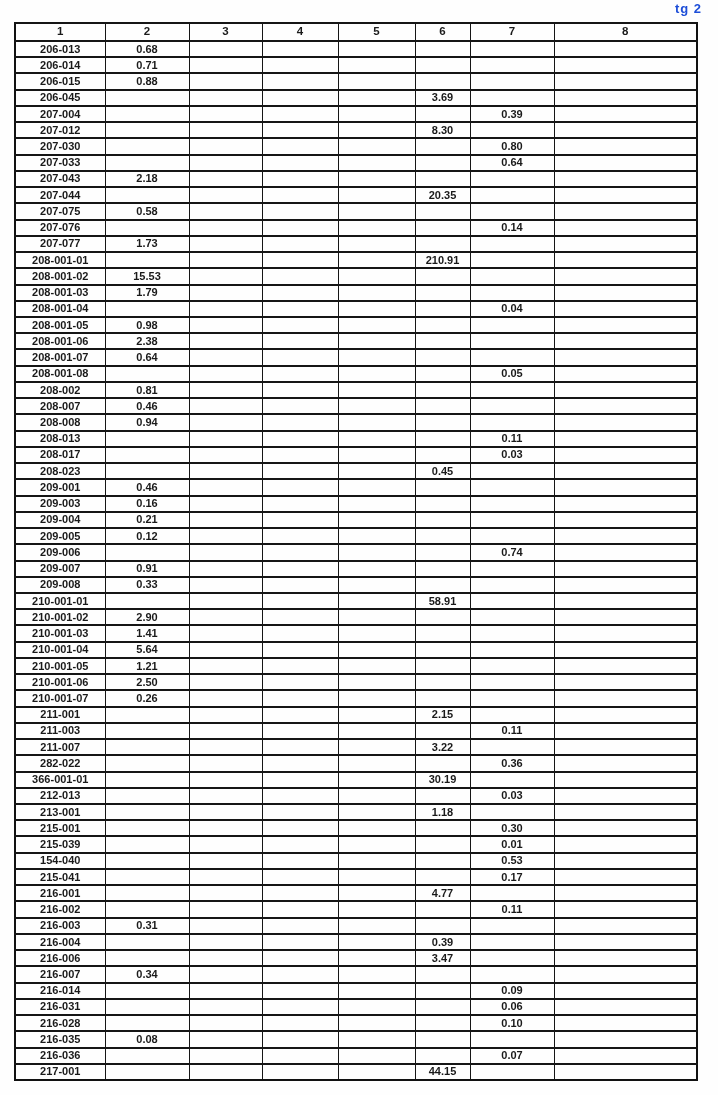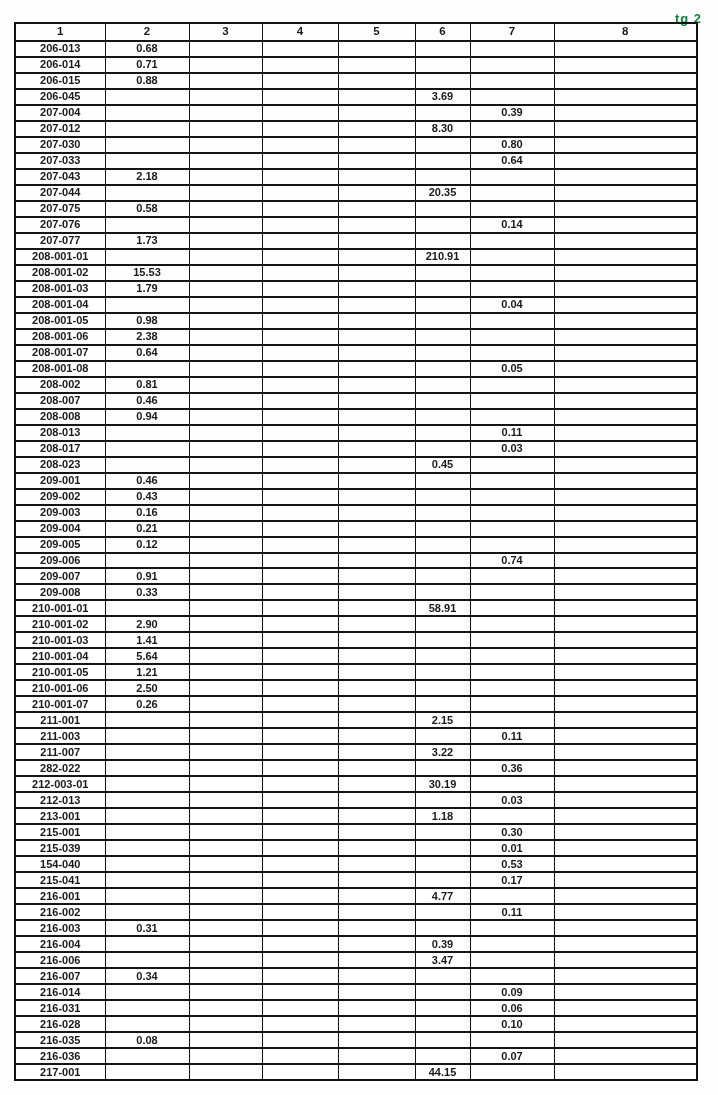--- a/index.html
+++ b/index.html
@@ -10,25 +10,25 @@
     color: #141414;
     overflow: hidden;
   }
   .page {
     position: relative;
     width: 718px; height: 1095px;
     background: #fefefe;
   }
   .corner-label {
     position: absolute;
-    top: 11px; right: 16px;
+    top: 1px; right: 16px;
     font-size: 13px;
     font-weight: bold;
     letter-spacing: 1px;
-    color: #15803d;
+    color: #1d4ed8;
   }
   .data-table {
     position: absolute;
     left: 14px; top: 22px;
     width: 682px; height: 1059px;
     border-collapse: collapse;
     table-layout: fixed;
     border: 2px solid #111;
   }
   .data-table th, .data-table td {
@@ -363,30 +363,20 @@
           <td>209-001</td>
           <td>0.46</td>
           <td></td>
           <td></td>
           <td></td>
           <td></td>
           <td></td>
           <td></td>
         </tr>
         <tr>
-          <td>209-002</td>
-          <td>0.43</td>
-          <td></td>
-          <td></td>
-          <td></td>
-          <td></td>
-          <td></td>
-          <td></td>
-        </tr>
-        <tr>
           <td>209-003</td>
           <td>0.16</td>
           <td></td>
           <td></td>
           <td></td>
           <td></td>
           <td></td>
           <td></td>
         </tr>
         <tr>
@@ -543,21 +533,21 @@
           <td>282-022</td>
           <td></td>
           <td></td>
           <td></td>
           <td></td>
           <td></td>
           <td>0.36</td>
           <td></td>
         </tr>
         <tr>
-          <td>212-003-01</td>
+          <td>366-001-01</td>
           <td></td>
           <td></td>
           <td></td>
           <td></td>
           <td>30.19</td>
           <td></td>
           <td></td>
         </tr>
         <tr>
           <td>212-013</td>

